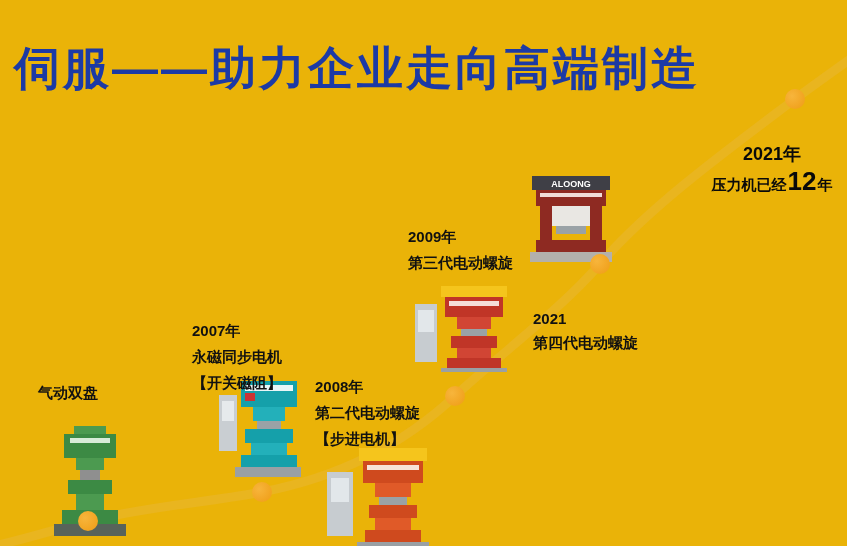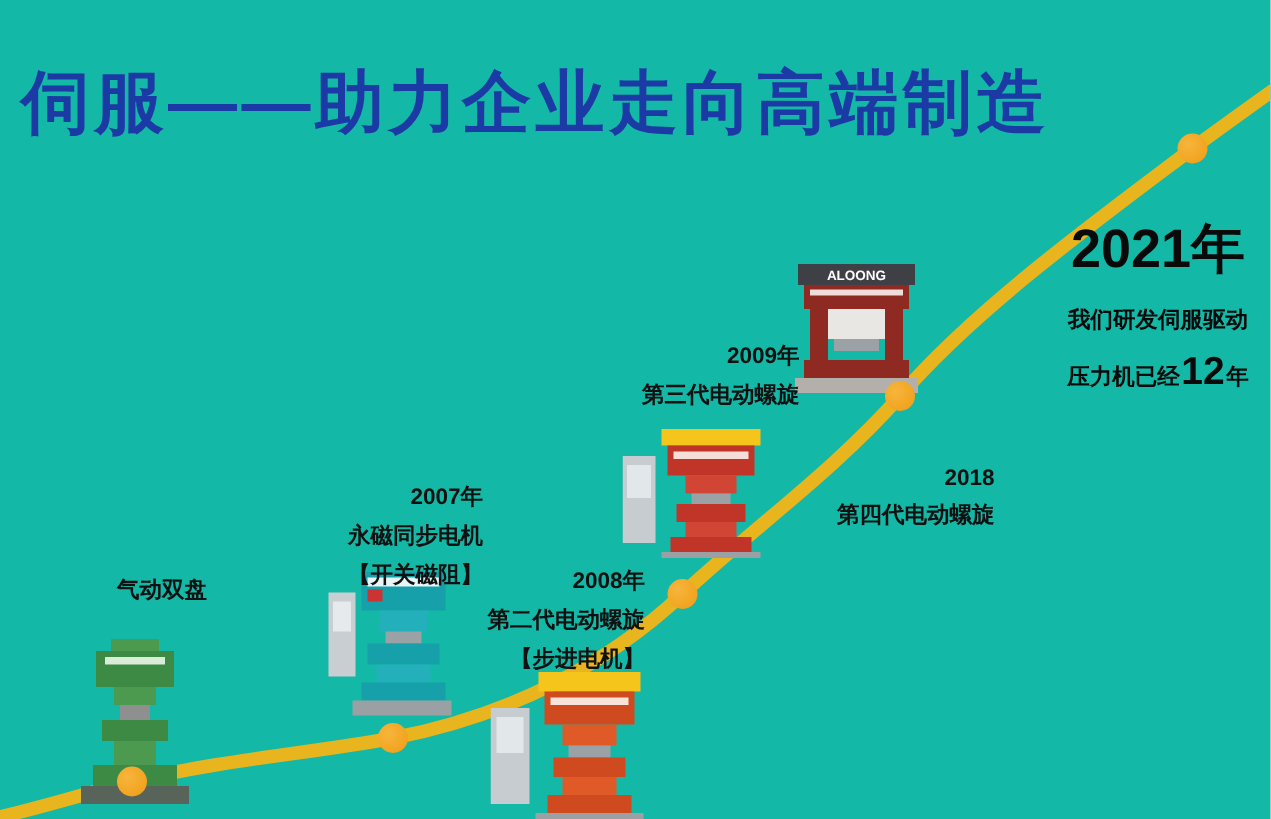--- a/index.html
+++ b/index.html
@@ -2,21 +2,21 @@
 <html><head>
 <meta charset="utf-8">
 <style>
   * { margin: 0; padding: 0; box-sizing: border-box; }
   html, body { background: #e9e9e9; }
   body { font-family: "Liberation Sans", "DejaVu Sans", sans-serif; }
   #canvas {
     position: relative;
     width: 847px;
     height: 546px;
-    background: #14b8a6;
+    background: #eab308;
     overflow: hidden;
     margin: 0 auto;
   }
   .title {
     position: absolute;
     left: 14px;
     top: 38px;
     z-index: 5;
     font-size: 46px;
     font-weight: bold;
@@ -46,21 +46,21 @@
     z-index: 3;
   }
   #dot-1996 { left: 78px;  top: 511px; }
   #dot-2007 { left: 252px; top: 482px; }
   #dot-2008 { left: 445px; top: 386px; }
   #dot-2012 { left: 590px; top: 254px; }
   #dot-2021 { left: 785px; top: 89px; }
   .milestone {
     position: absolute;
     z-index: 4;
-    text-align: right;
+    text-align: left;
     color: #111;
     font-weight: bold;
   }
   .ms-year   { font-size: 15px; margin-bottom: 7px; }
   .ms-name   { font-size: 15px; margin-bottom: 7px; }
   .ms-detail { font-size: 15px; }
   #ms-1996 { left: 38px;  top: 384px; width: 100px; }
   #ms-2007 { left: 192px; top: 322px; width: 130px; }
   #ms-2008 { left: 315px; top: 378px; width: 115px; }
   #ms-2009 { left: 408px; top: 228px; width: 125px; }
@@ -68,21 +68,21 @@
   .endpoint {
     position: absolute;
     left: 698px;
     top: 142px;
     width: 148px;
     z-index: 4;
     text-align: center;
     color: #0a0a0a;
     font-weight: bold;
   }
-  .ep-year  { font-size: 36px; margin-bottom: 13px; }
+  .ep-year  { font-size: 18px; }
   .ep-line1 { font-size: 15px; margin-bottom: 9px; }
   .ep-line2 { font-size: 15px; }
   .ep-num   { font-size: 26px; padding: 0 1px; }
 </style>
 </head>
 <body>
 
 <div id="canvas">
 
   <svg class="curve-svg" width="847" height="546" viewBox="0 0 847 546">
@@ -113,27 +113,26 @@
     <div class="ms-name">第二代电动螺旋</div>
     <div class="ms-detail">【步进电机】</div>
   </div>
 
   <div class="milestone" id="ms-2009">
     <div class="ms-year">2009年</div>
     <div class="ms-name">第三代电动螺旋</div>
   </div>
 
   <div class="milestone" id="ms-2012">
-    <div class="ms-year">2018</div>
+    <div class="ms-year">2021</div>
     <div class="ms-name">第四代电动螺旋</div>
   </div>
 
   <div class="endpoint">
     <div class="ep-year">2021年</div>
-    <div class="ep-line1">我们研发伺服驱动</div>
     <div class="ep-line2"><span>压力机已经</span><span class="ep-num">12</span><span>年</span></div>
   </div>
 
   <svg class="machine machine-1996" width="80" height="115" viewBox="0 0 80 115">
     <rect x="24" y="0" width="32" height="8" fill="#4c9a50"></rect>
     <rect x="14" y="8" width="52" height="24" fill="#3c8a44"></rect>
     <rect x="20" y="12" width="40" height="5" fill="#d8ecd8"></rect>
     <rect x="26" y="32" width="28" height="12" fill="#4c9a50"></rect>
     <rect x="30" y="44" width="20" height="10" fill="#8f8f8f"></rect>
     <rect x="18" y="54" width="44" height="14" fill="#3c8a44"></rect>

